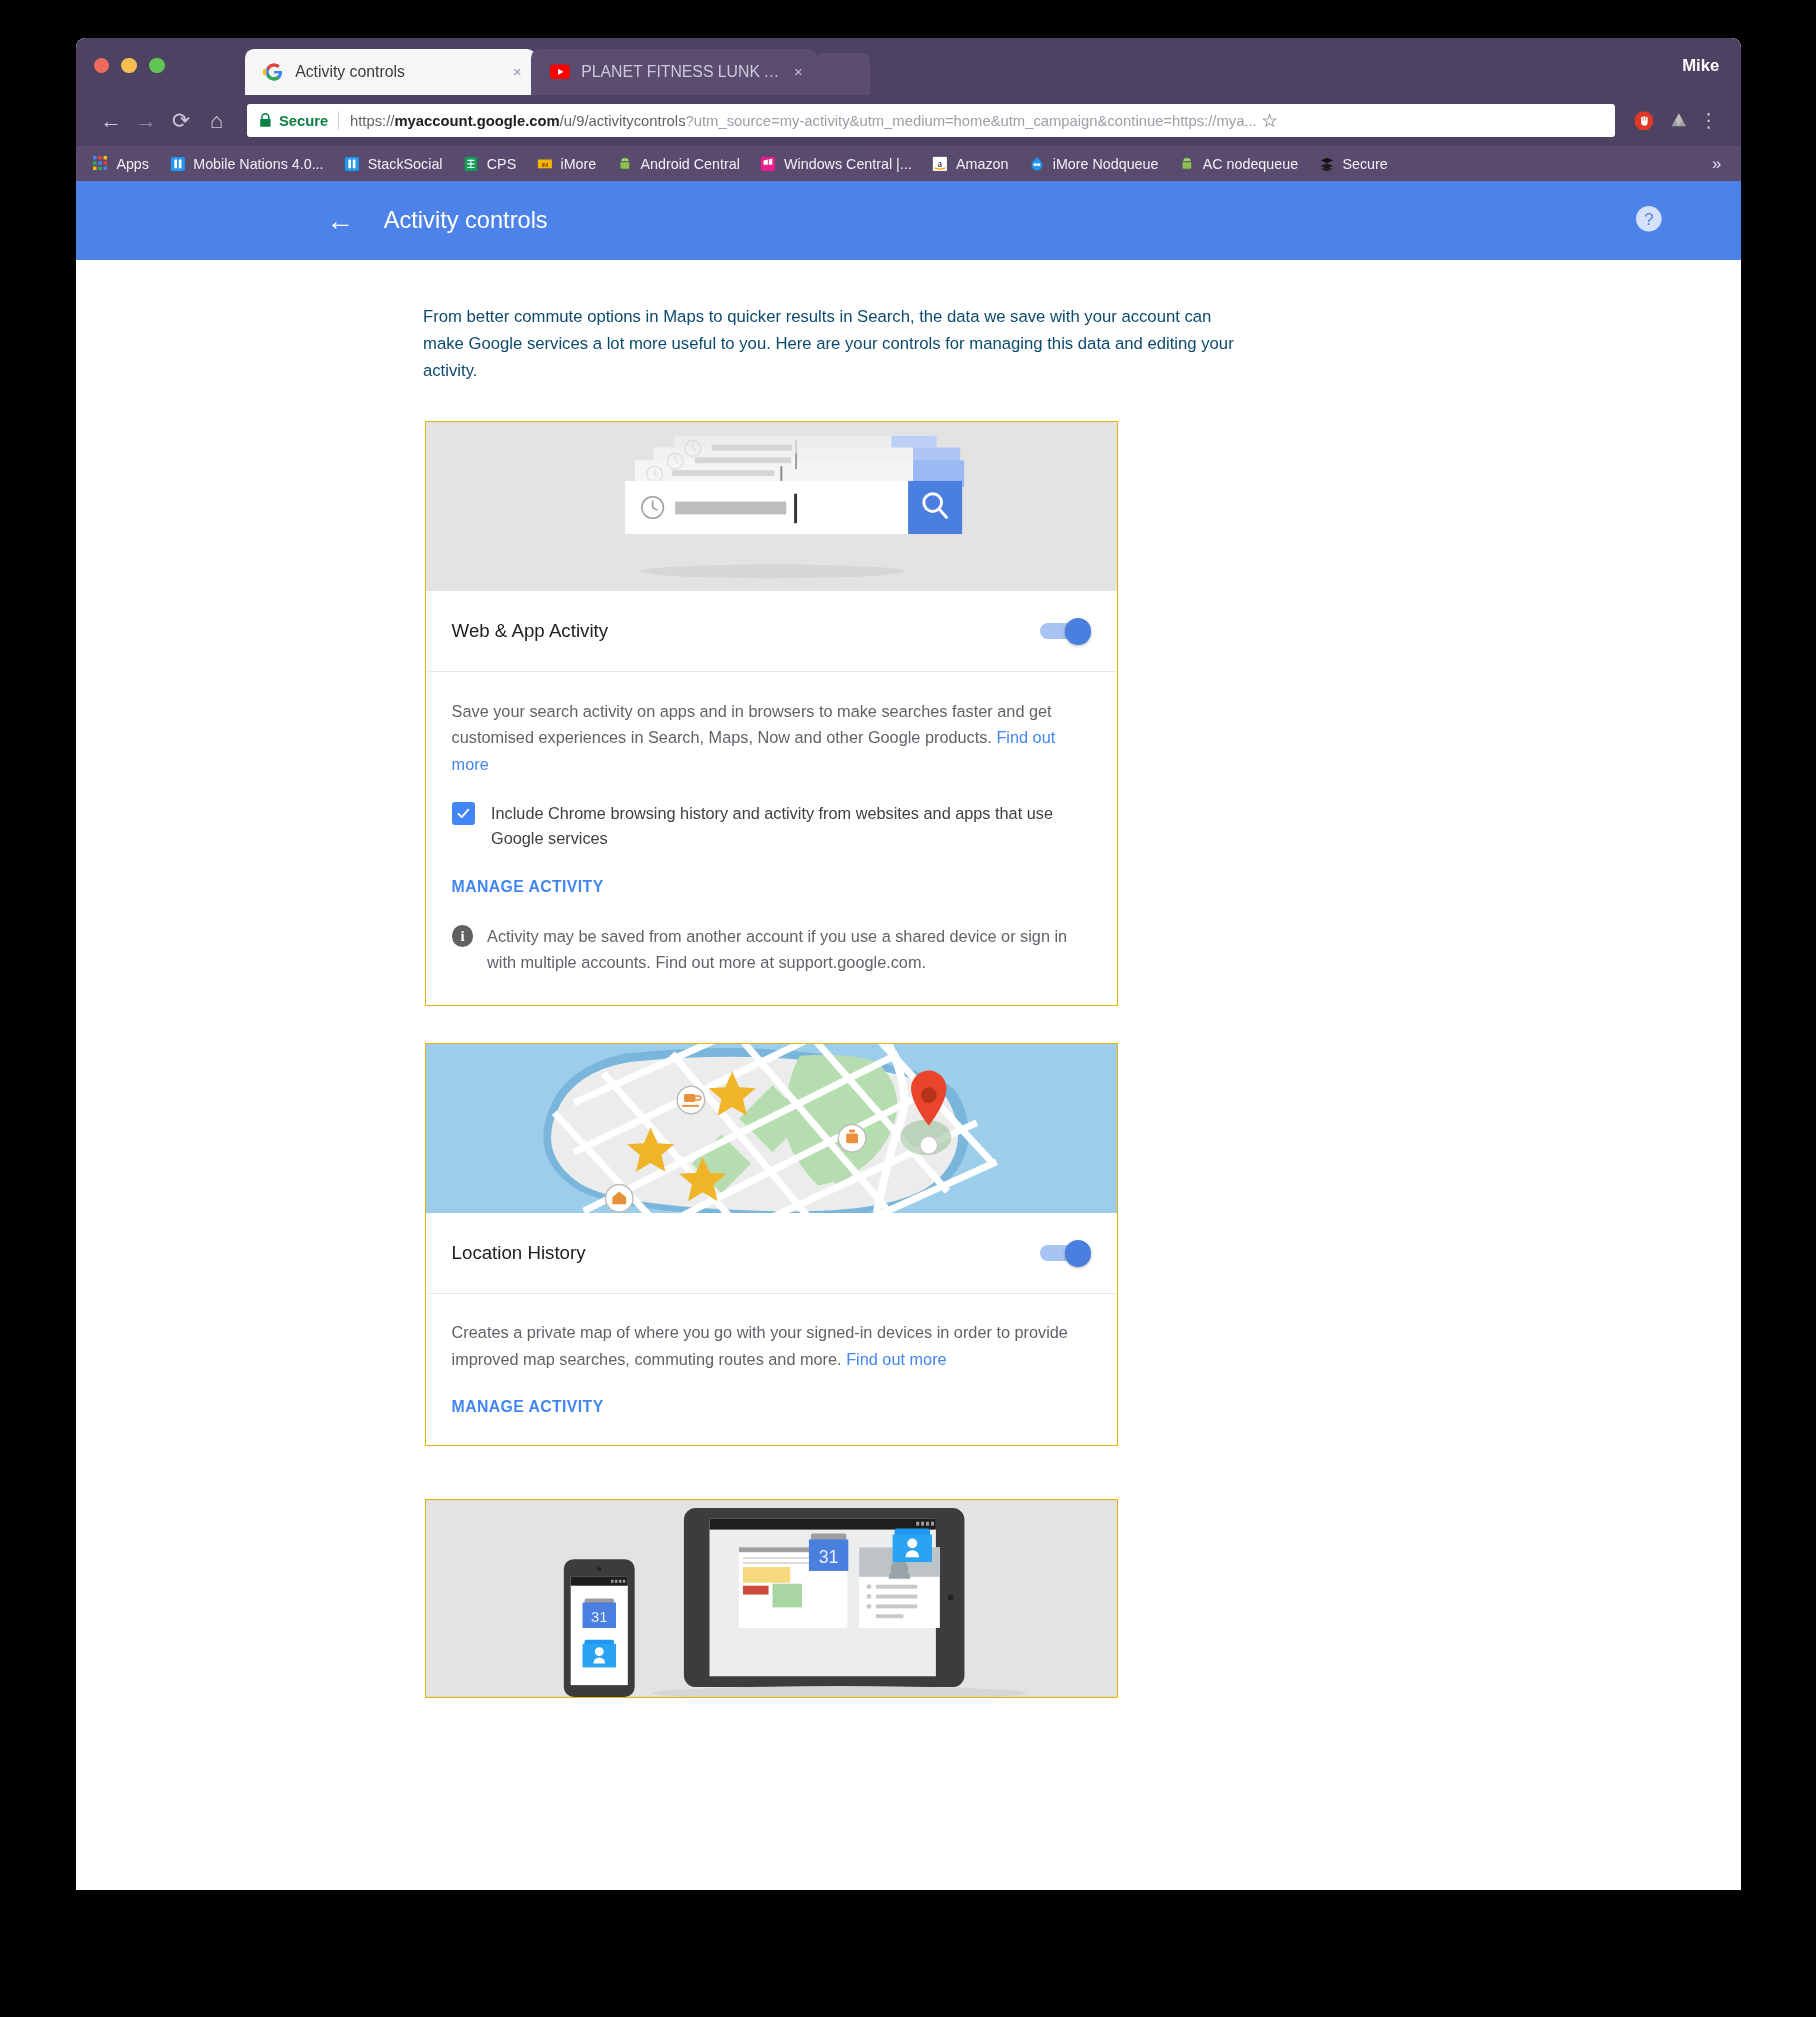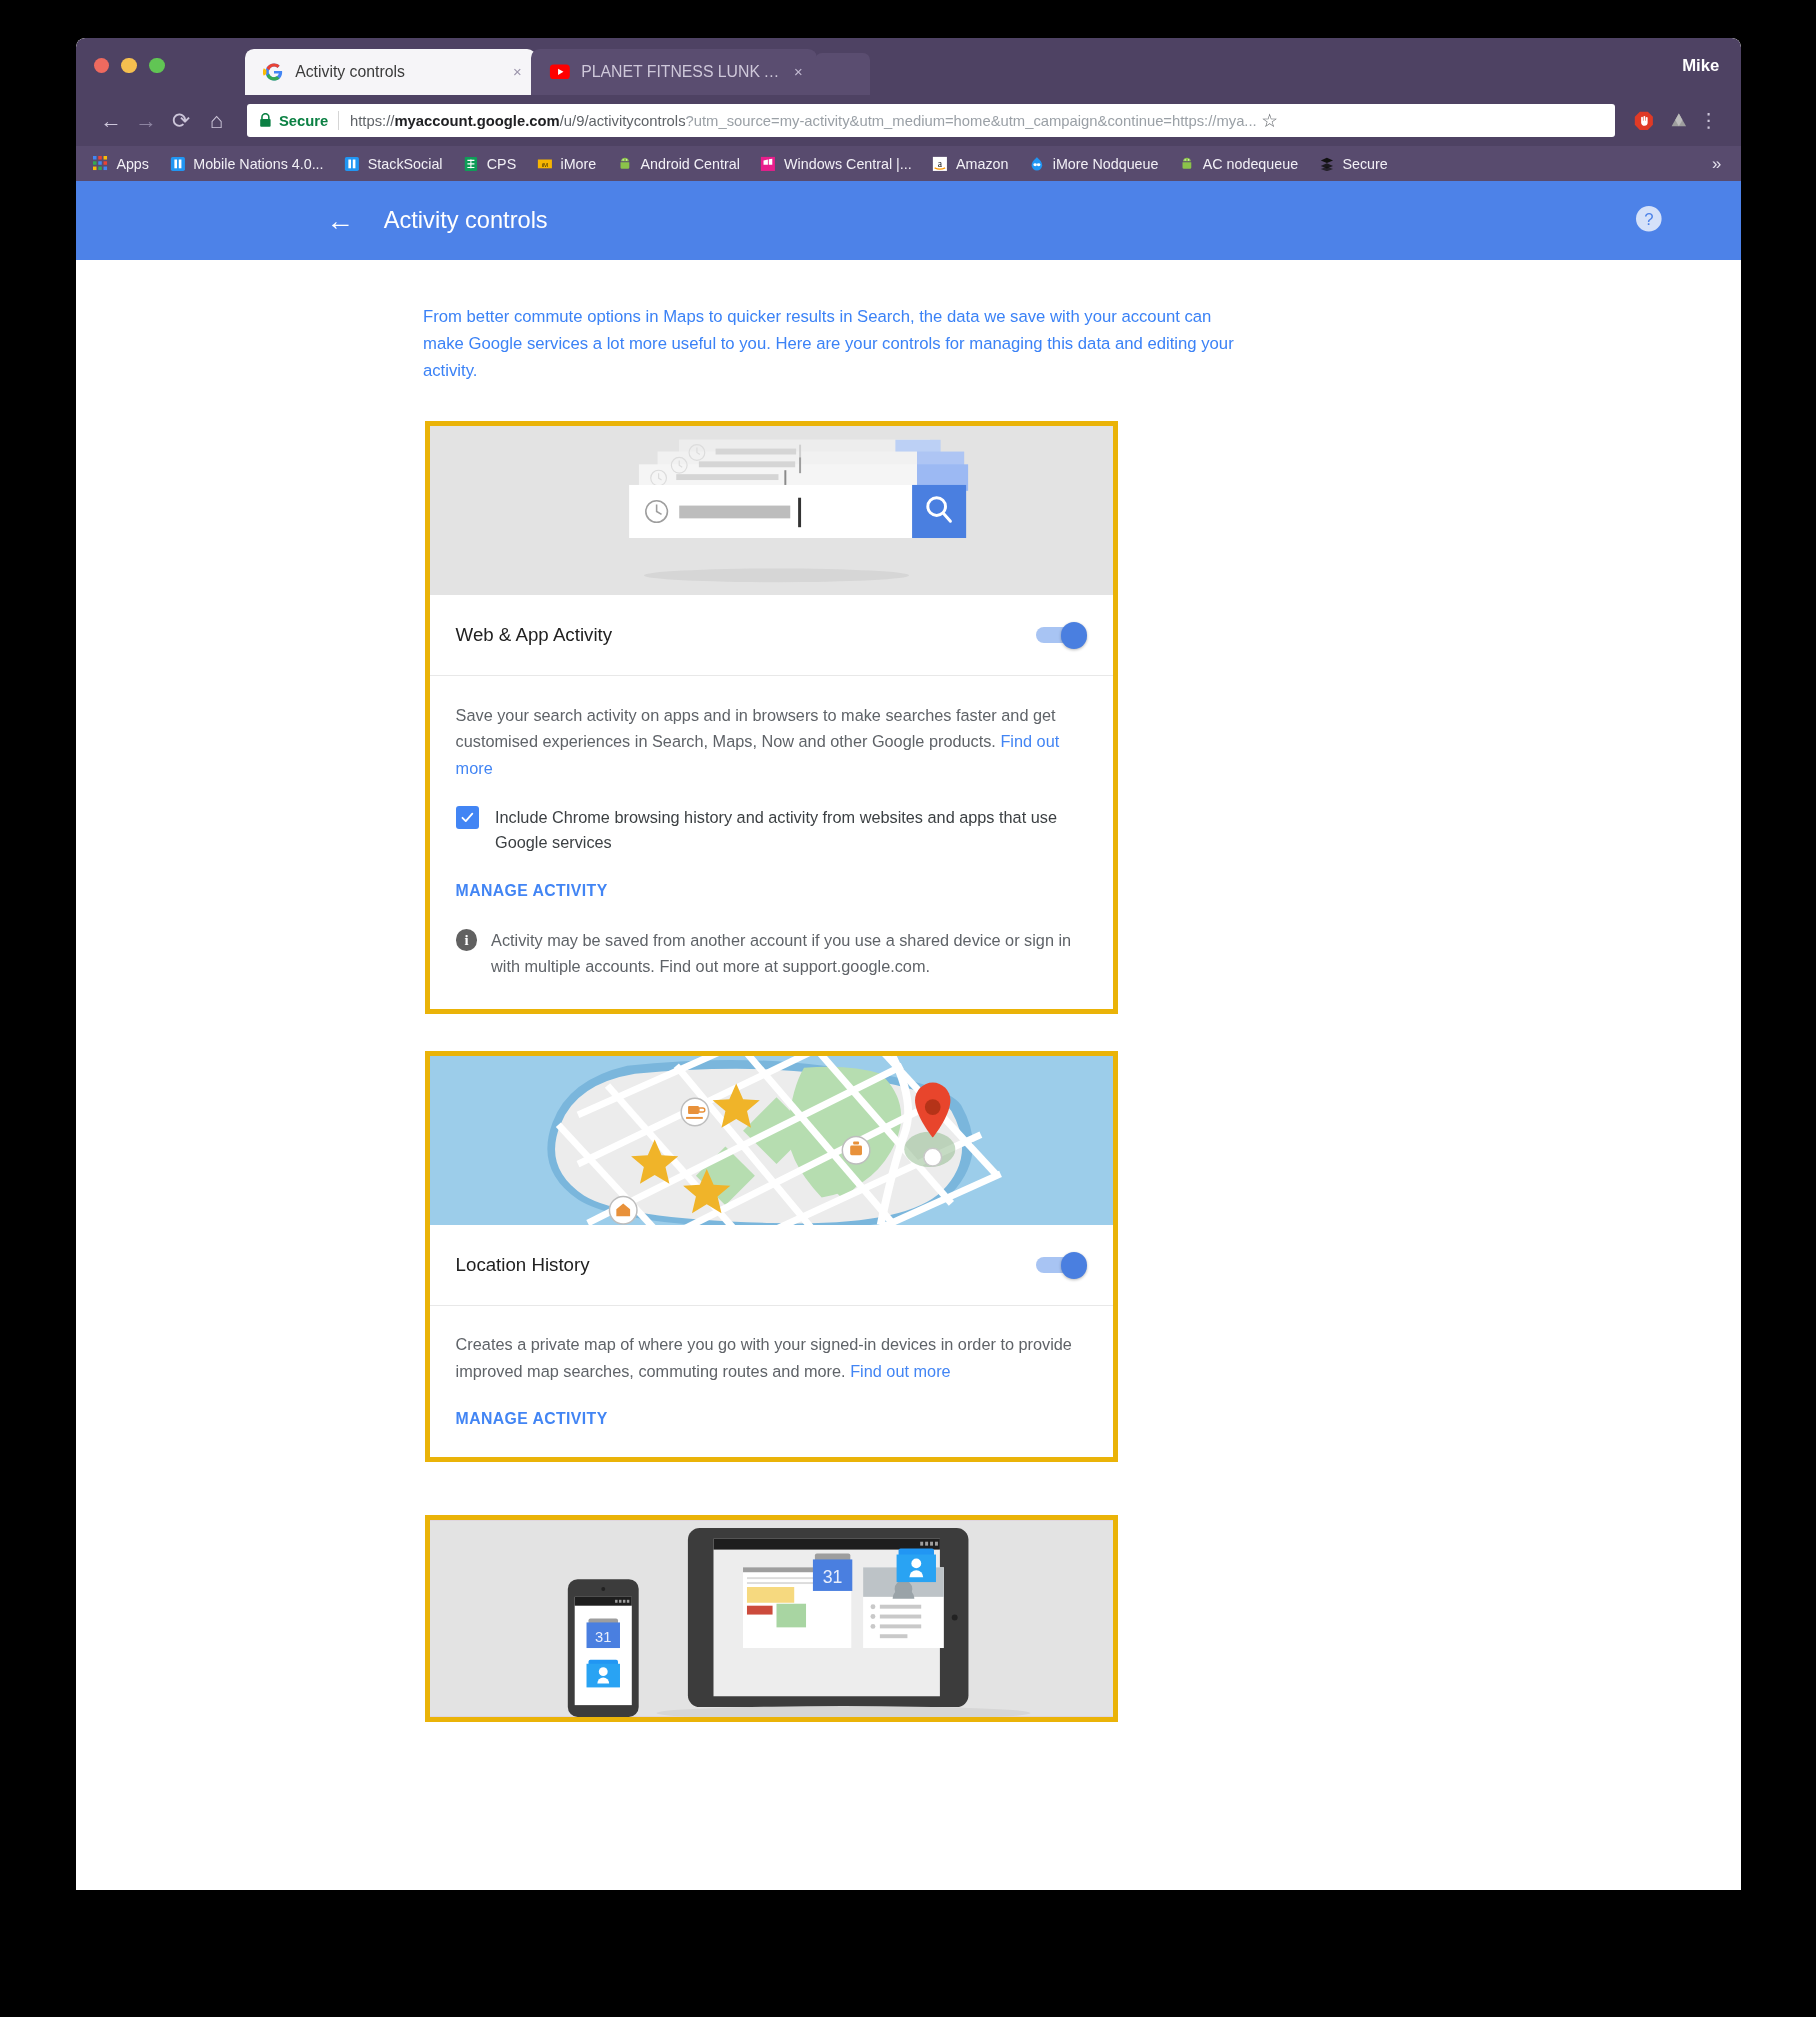--- a/index.html
+++ b/index.html
@@ -114,26 +114,26 @@
     display: flex; align-items: center;
     padding: 0 27.6px;
   }
   .back-arrow { color: #fff; font-size: 27.6px; margin-left: 223px; margin-right: 29.6px; line-height: 1; }
   .page-title { color: #fff; font-size: 23.6px; }
   .help-icon { margin-left: auto; margin-right: 51px; }
 
   .page-body { padding: 0; background: #fff; }
   .intro {
     width: 827px; margin: 43px 0 8px 347px;
-    color: #3b82f6; font-size: 16.7px; line-height: 1.62;
+    color: #0c4a6e; font-size: 16.7px; line-height: 1.62;
   }
 
   .card {
     width: 693px; margin: 37px 0 0 349px;
-    border: 5px solid #eab308; background: #fff;
+    border: 1px solid #eab308; background: #fff;
   }
   .card.third { margin-top: 53px; }
 
   .hero { height: 169px; position: relative; overflow: hidden; }
   .hero.gray { background: #e3e3e3; }
   .hero.map { background: #9ccdea; height: 169px; }
   .hero.devices { background: #a21caf; height: 197px; }
 
   .card-head {
     height: 81px; display: flex; align-items: center;

